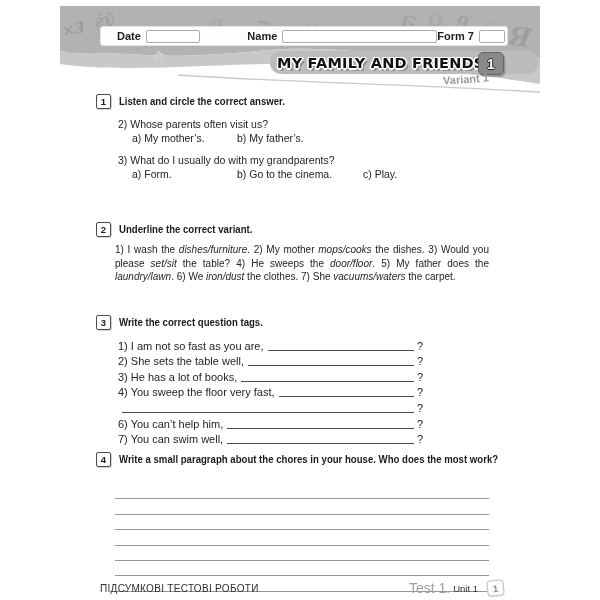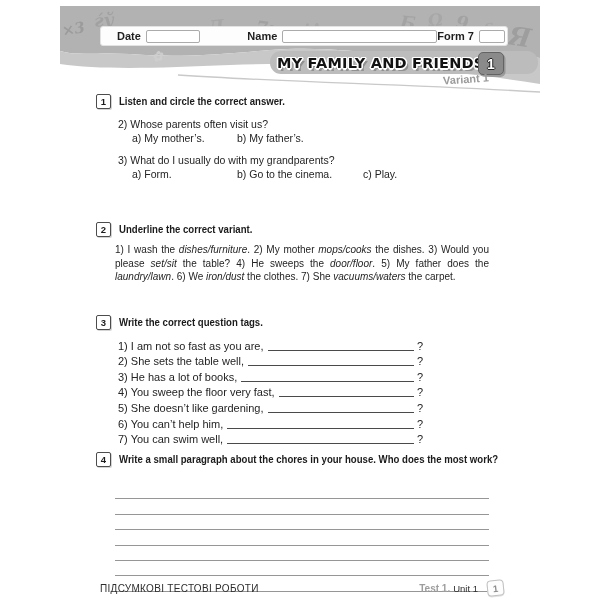--- a/index.html
+++ b/index.html
@@ -97,21 +97,21 @@
   .suffix{flex:0 0 auto;}
   .wlines{margin:17px 0 0 55px;width:374px;}
   .wline{height:14.4px;border-bottom:1px solid #969696;}
 
   
   .footer{position:absolute;left:60px;top:580px;width:480px;display:flex;align-items:center;}
   .f-left{
     margin-left:40px;font-weight:normal;font-size:10px;letter-spacing:0.3px;color:#2d2d2d;
   }
   .f-right{margin-left:auto;margin-right:36px;display:flex;align-items:center;}
-  .f-test{font-weight:bold;font-size:10px;color:#9e9e9e;margin-right:3px;}
+  .f-test{font-weight:normal;font-size:14px;color:#9e9e9e;margin-right:3px;}
   .f-unit{font-weight:normal;font-size:9.5px;color:#2f2f2f;}
   .f-page{
     width:15px;height:14px;margin-left:9px;
     border:1.4px solid #c0c0c0;border-radius:4px;background:#fdfdfd;
     display:flex;align-items:center;justify-content:center;
     font-weight:bold;font-size:9.5px;color:#8d8d8d;
     transform:rotate(-6deg);box-shadow:0 1px 0 #e3e3e3;
   }
 </style>
 </head>
@@ -203,21 +203,20 @@
             <span class="stem">3) He has a lot of books,</span>
             <span class="blank"></span>
             <span class="suffix">?</span>
           </div>
           <div class="tag-row">
             <span class="stem">4) You sweep the floor very fast,</span>
             <span class="blank"></span>
             <span class="suffix">?</span>
           </div>
           <div class="tag-row">
-            <span class="stem">5) She doesn’t like gardening,</span>
             <span class="blank"></span>
             <span class="suffix">?</span>
           </div>
           <div class="tag-row">
             <span class="stem">6) You can’t help him,</span>
             <span class="blank"></span>
             <span class="suffix">?</span>
           </div>
           <div class="tag-row">
             <span class="stem">7) You can swim well,</span>

